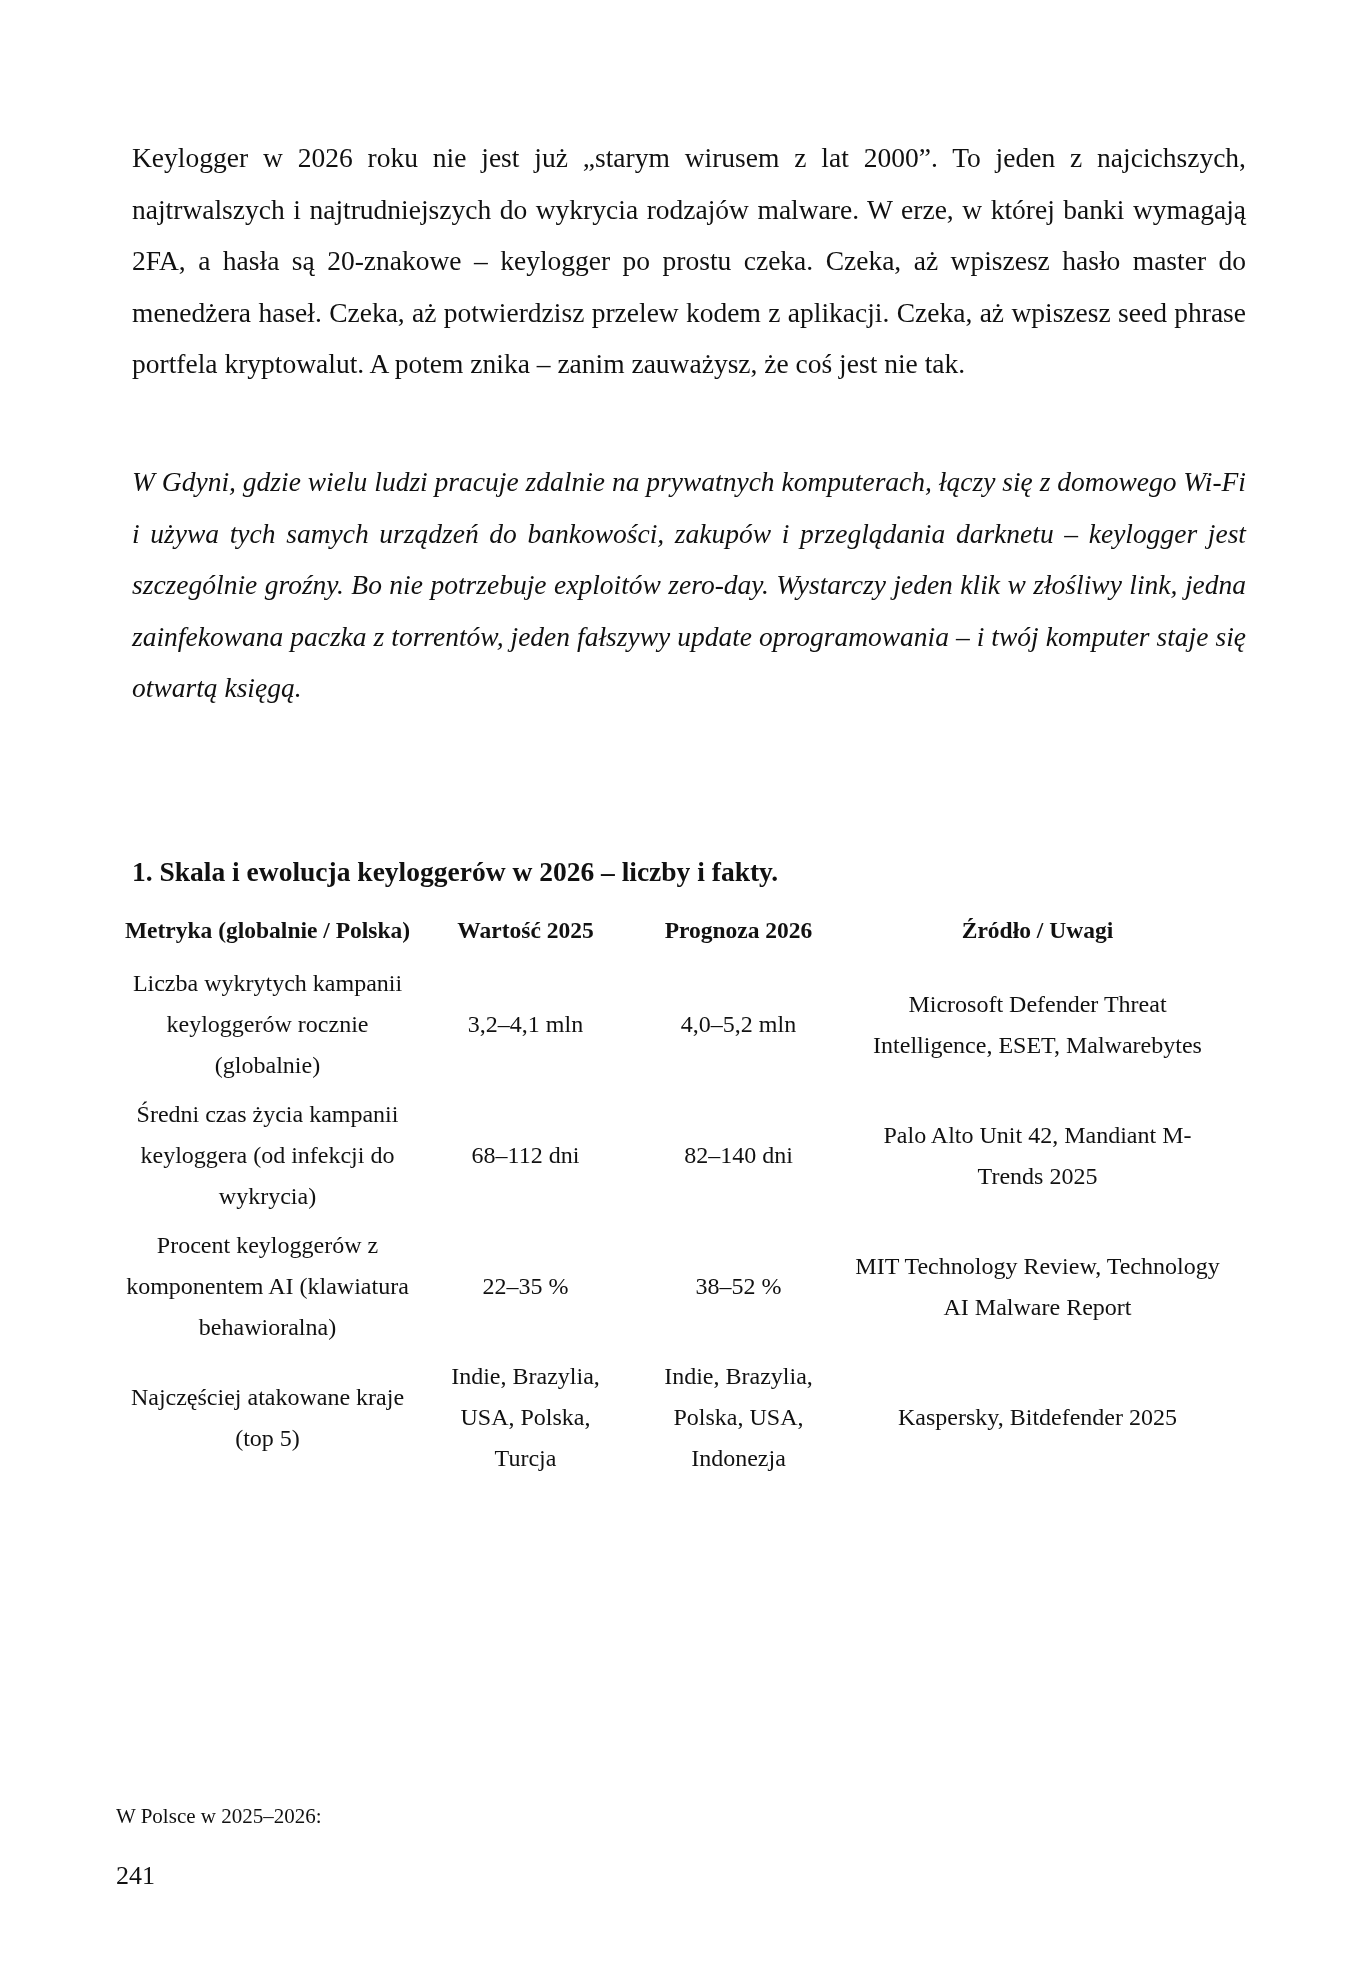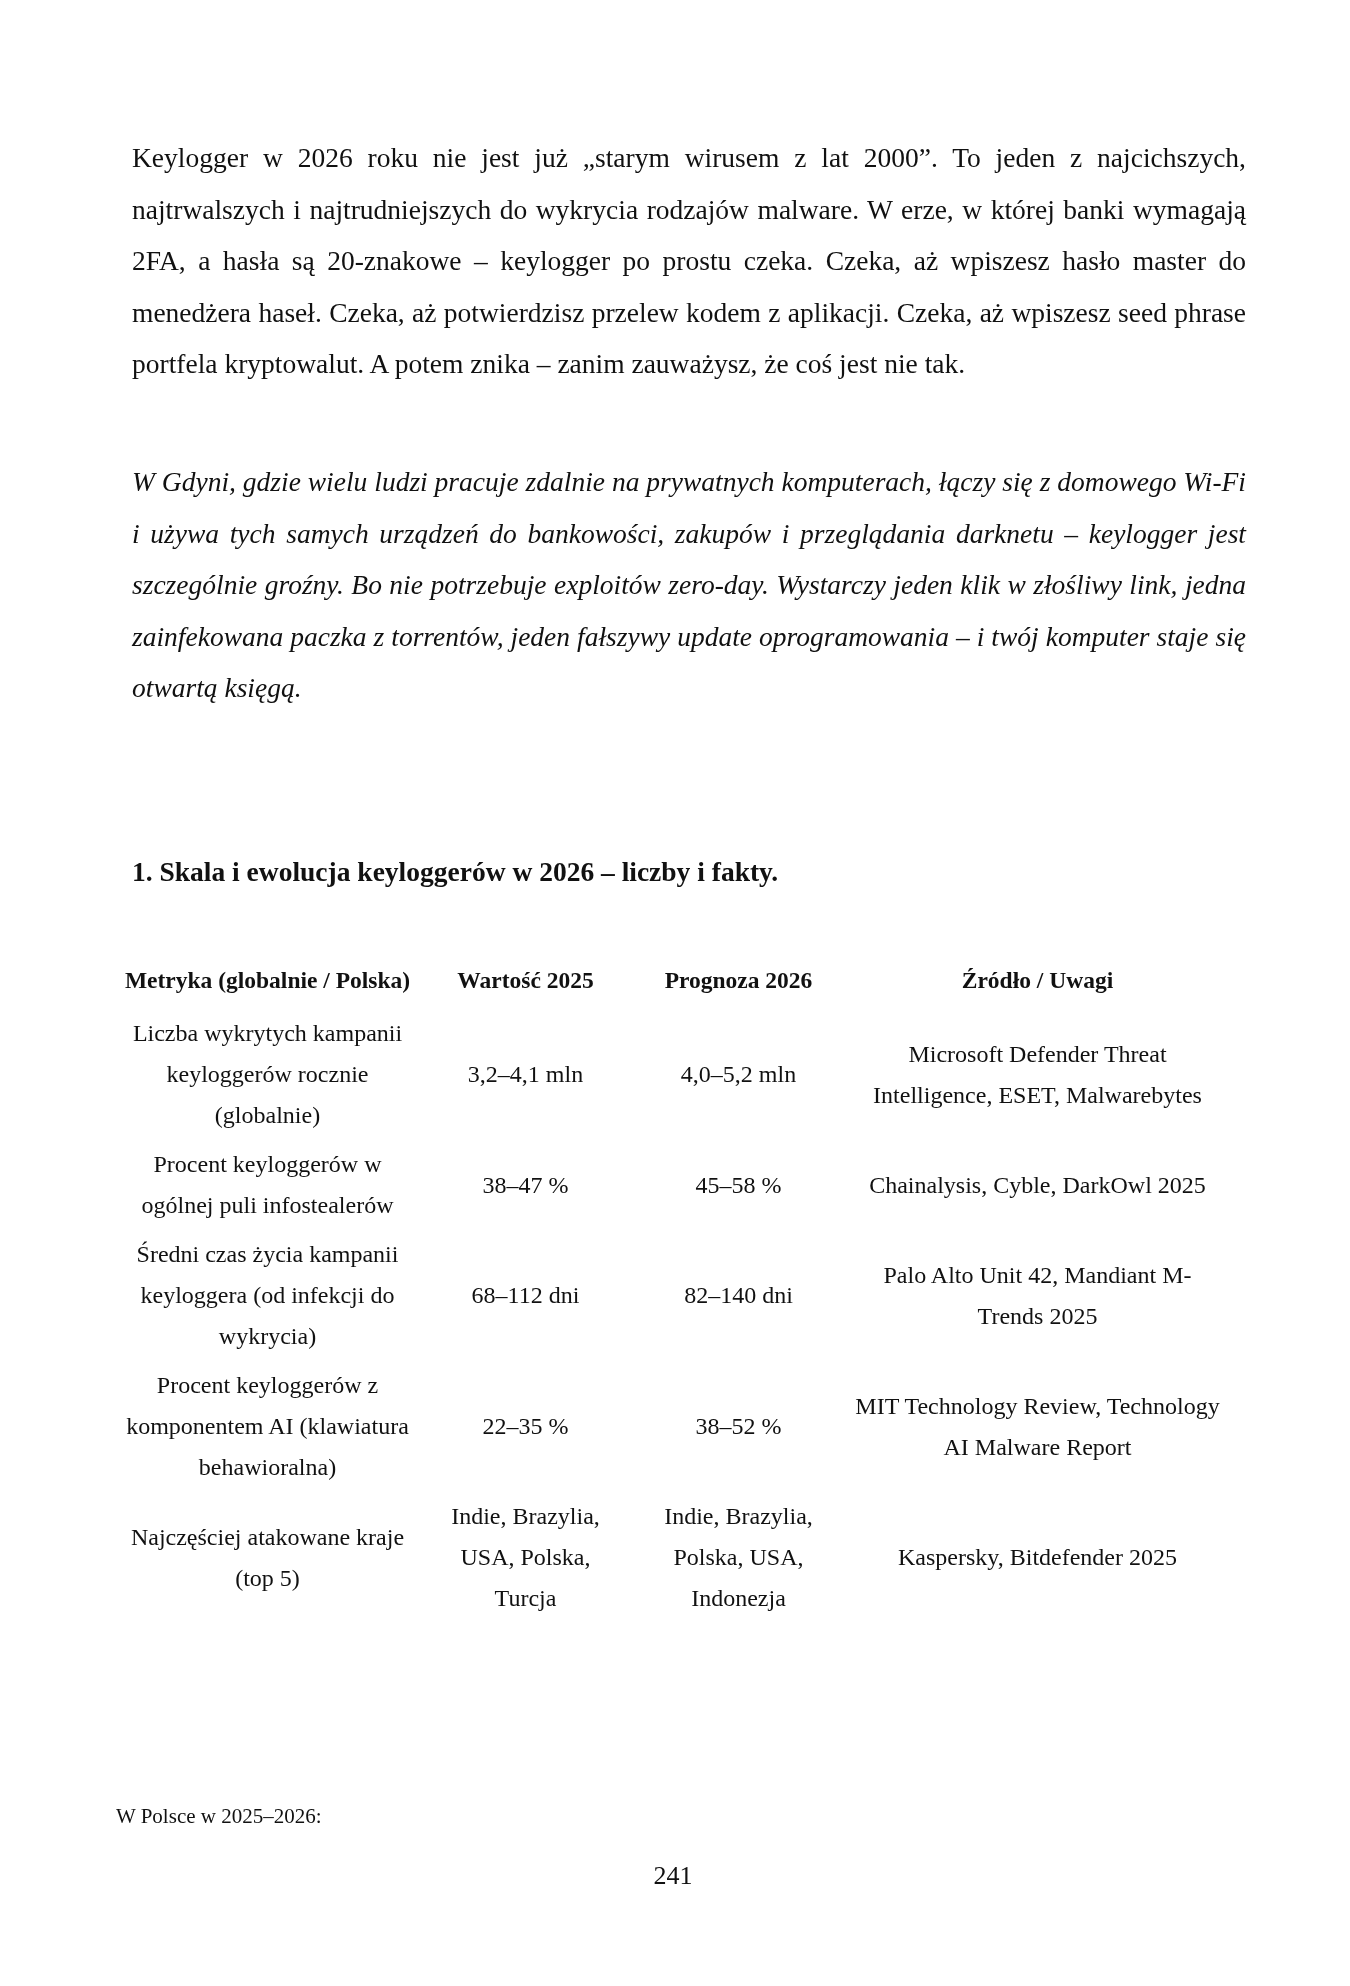--- a/index.html
+++ b/index.html
@@ -12,38 +12,38 @@
     position: absolute; left: 0; width: 1114px;
     font-size: 27.5px; line-height: 51.5px; text-align: justify; margin: 16px;
   }
   #p1 { top: 116px; }
   #p2 { top: 440px; font-style: italic; }
   .heading {
     position: absolute; left: 0; top: 836px; margin: 16px;
     font-size: 27.5px; font-weight: bold; line-height: 40px;
   }
   table.stats {
-    position: absolute; left: 0; top: 958px; width: 1114px;
+    position: absolute; left: 0; top: 908px; width: 1114px;
     border-collapse: collapse; table-layout: fixed;
     font-size: 24px; line-height: 41px;
   }
   table.stats th {
     font-weight: bold; text-align: center; vertical-align: middle;
     padding: 2px 6px 8px 6px; font-size: 23.5px;
   }
   table.stats td {
     text-align: center; vertical-align: middle; padding: 4px 8px;
   }
   col.c1 { width: 303px; } col.c2 { width: 213px; } col.c3 { width: 213px; } col.c4 { width: 385px; }
   .poland {
     position: absolute; left: 0; top: 1796px; margin: 0;
     font-size: 21px; line-height: 40px;
   }
   .pagenum {
-    position: absolute; left: 0; width: 1114px; top: 1858px; text-align: center;
+    position: absolute; left: 0; width: 1114px; top: 1858px; 
     font-size: 26px; line-height: 36px;
   }
 </style>
 </head>
 <body>
 
 <div class="page">
   <p id="p1" class="para">Keylogger w 2026 roku nie jest już „starym wirusem z lat 2000”. To jeden z najcichszych, najtrwalszych i najtrudniejszych do wykrycia rodzajów malware. W erze, w której banki wymagają 2FA, a hasła są 20-znakowe – keylogger po prostu czeka. Czeka, aż wpiszesz hasło master do menedżera haseł. Czeka, aż potwierdzisz przelew kodem z aplikacji. Czeka, aż wpiszesz seed phrase portfela kryptowalut. A potem znika – zanim zauważysz, że coś jest nie tak.</p>
   <p id="p2" class="para">W Gdyni, gdzie wielu ludzi pracuje zdalnie na prywatnych komputerach, łączy się z domowego Wi-Fi i używa tych samych urządzeń do bankowości, zakupów i przeglądania darknetu – keylogger jest szczególnie groźny. Bo nie potrzebuje exploitów zero-day. Wystarczy jeden klik w złośliwy link, jedna zainfekowana paczka z torrentów, jeden fałszywy update oprogramowania – i twój komputer staje się otwartą księgą.</p>
 
@@ -65,26 +65,20 @@
       </tr>
     </thead>
     <tbody>
       <tr>
         <td>Liczba wykrytych kampanii keyloggerów rocznie (globalnie)</td>
         <td>3,2–4,1 mln</td>
         <td>4,0–5,2 mln</td>
         <td>Microsoft Defender Threat Intelligence, ESET, Malwarebytes</td>
       </tr>
       <tr>
-        <td>Procent keyloggerów w ogólnej puli infostealerów</td>
-        <td>38–47 %</td>
-        <td>45–58 %</td>
-        <td>Chainalysis, Cyble, DarkOwl 2025</td>
-      </tr>
-      <tr>
         <td>Średni czas życia kampanii keyloggera (od infekcji do wykrycia)</td>
         <td>68–112 dni</td>
         <td>82–140 dni</td>
         <td>Palo Alto Unit 42, Mandiant M-Trends 2025</td>
       </tr>
       <tr>
         <td>Procent keyloggerów z komponentem AI (klawiatura behawioralna)</td>
         <td>22–35 %</td>
         <td>38–52 %</td>
         <td>MIT Technology Review, Technology AI Malware Report</td>

